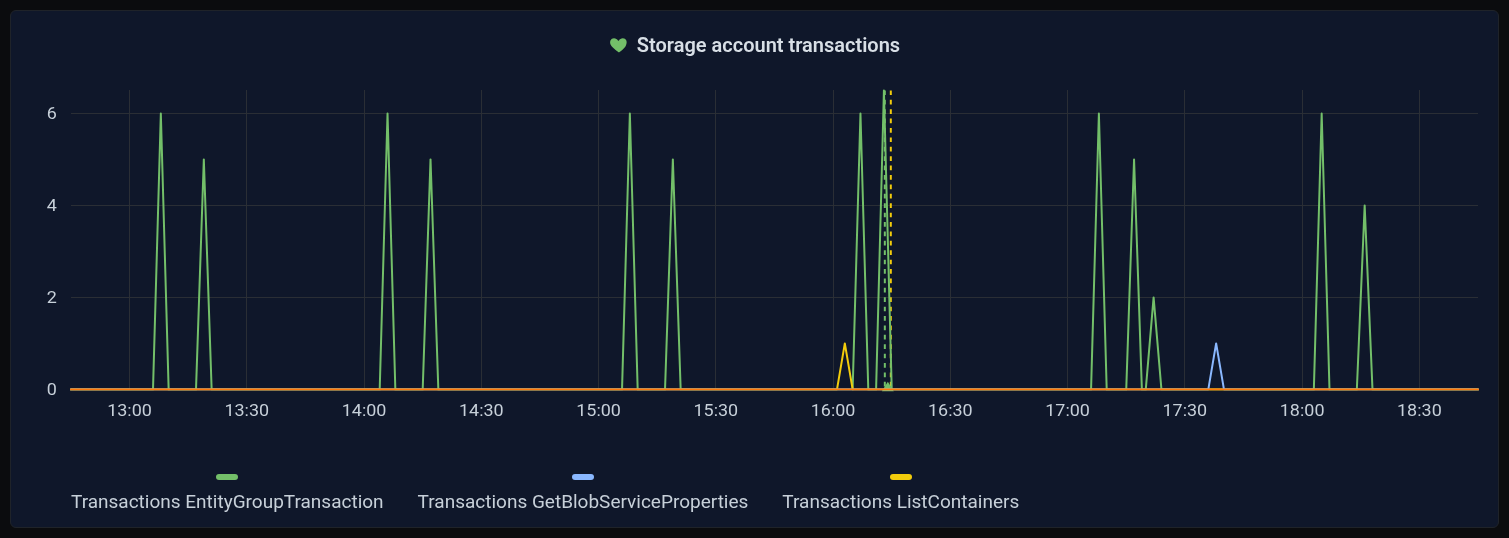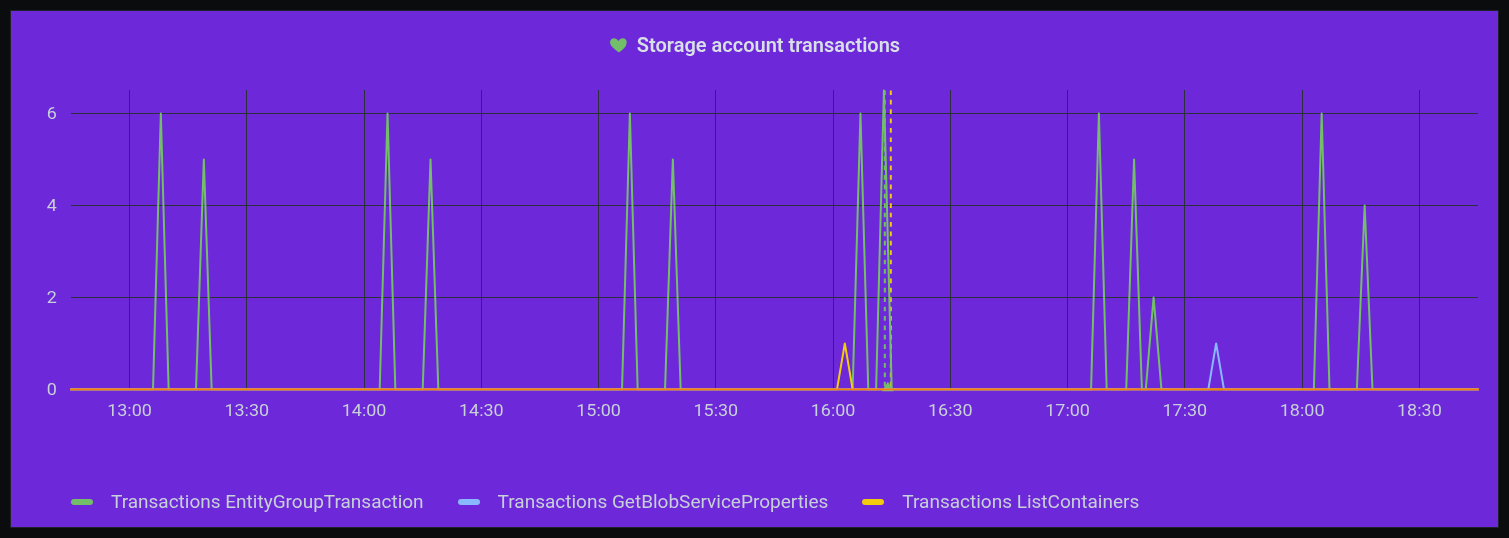--- a/index.html
+++ b/index.html
@@ -11,23 +11,23 @@
     font-family: -apple-system, BlinkMacSystemFont, "Segoe UI", Roboto, "Helvetica Neue", Arial, sans-serif;
     color: #c7d0d9;
     overflow: hidden;
   }
   .panel {
     position: absolute;
     left: 10px;
     top: 10px;
     right: 10px;
     bottom: 10px;
-    background: #6d28d9;
+    background: #0f172a;
     border: 1px solid #1f2329;
-    border-radius: 0;
+    border-radius: 6px;
     box-sizing: border-box;
     overflow: hidden;
   }
   .panel-title {
     text-align: center;
     font-size: 20px;
     font-weight: 600;
     color: #d8dfe6;
     padding: 22px 0 18px 0;
     display: flex;
@@ -67,22 +67,23 @@
     flex-wrap: wrap;
     column-gap: 34px;
     row-gap: 12px;
     font-size: 19px;
     color: #c7d0d9;
     align-items: center;
   }
   .legend-item {
     display: flex;
     align-items: center;
-    gap: 18px;
+    gap: 10px;
     cursor: pointer;
+    flex-direction: column;
   }
   .legend-swatch {
     width: 22px;
     height: 6px;
     border-radius: 3px;
     flex: 0 0 auto;
   }
   .series-line {
     fill: none;
     stroke-width: 2;

